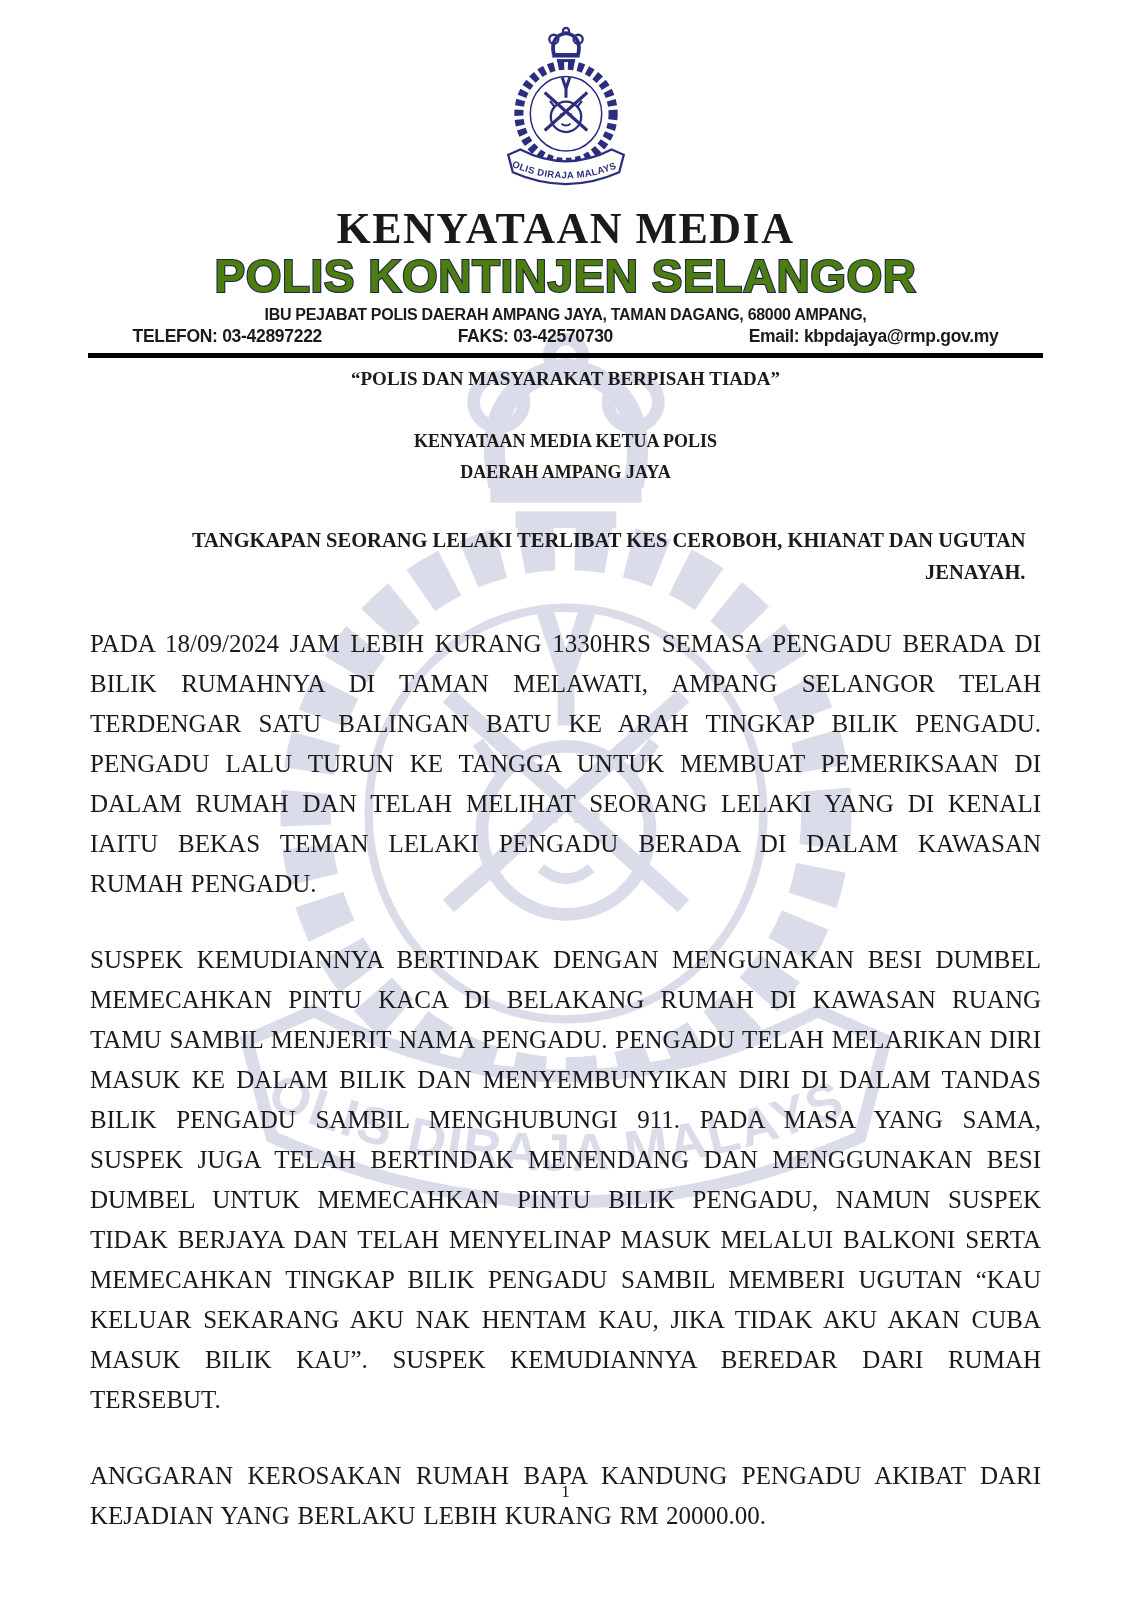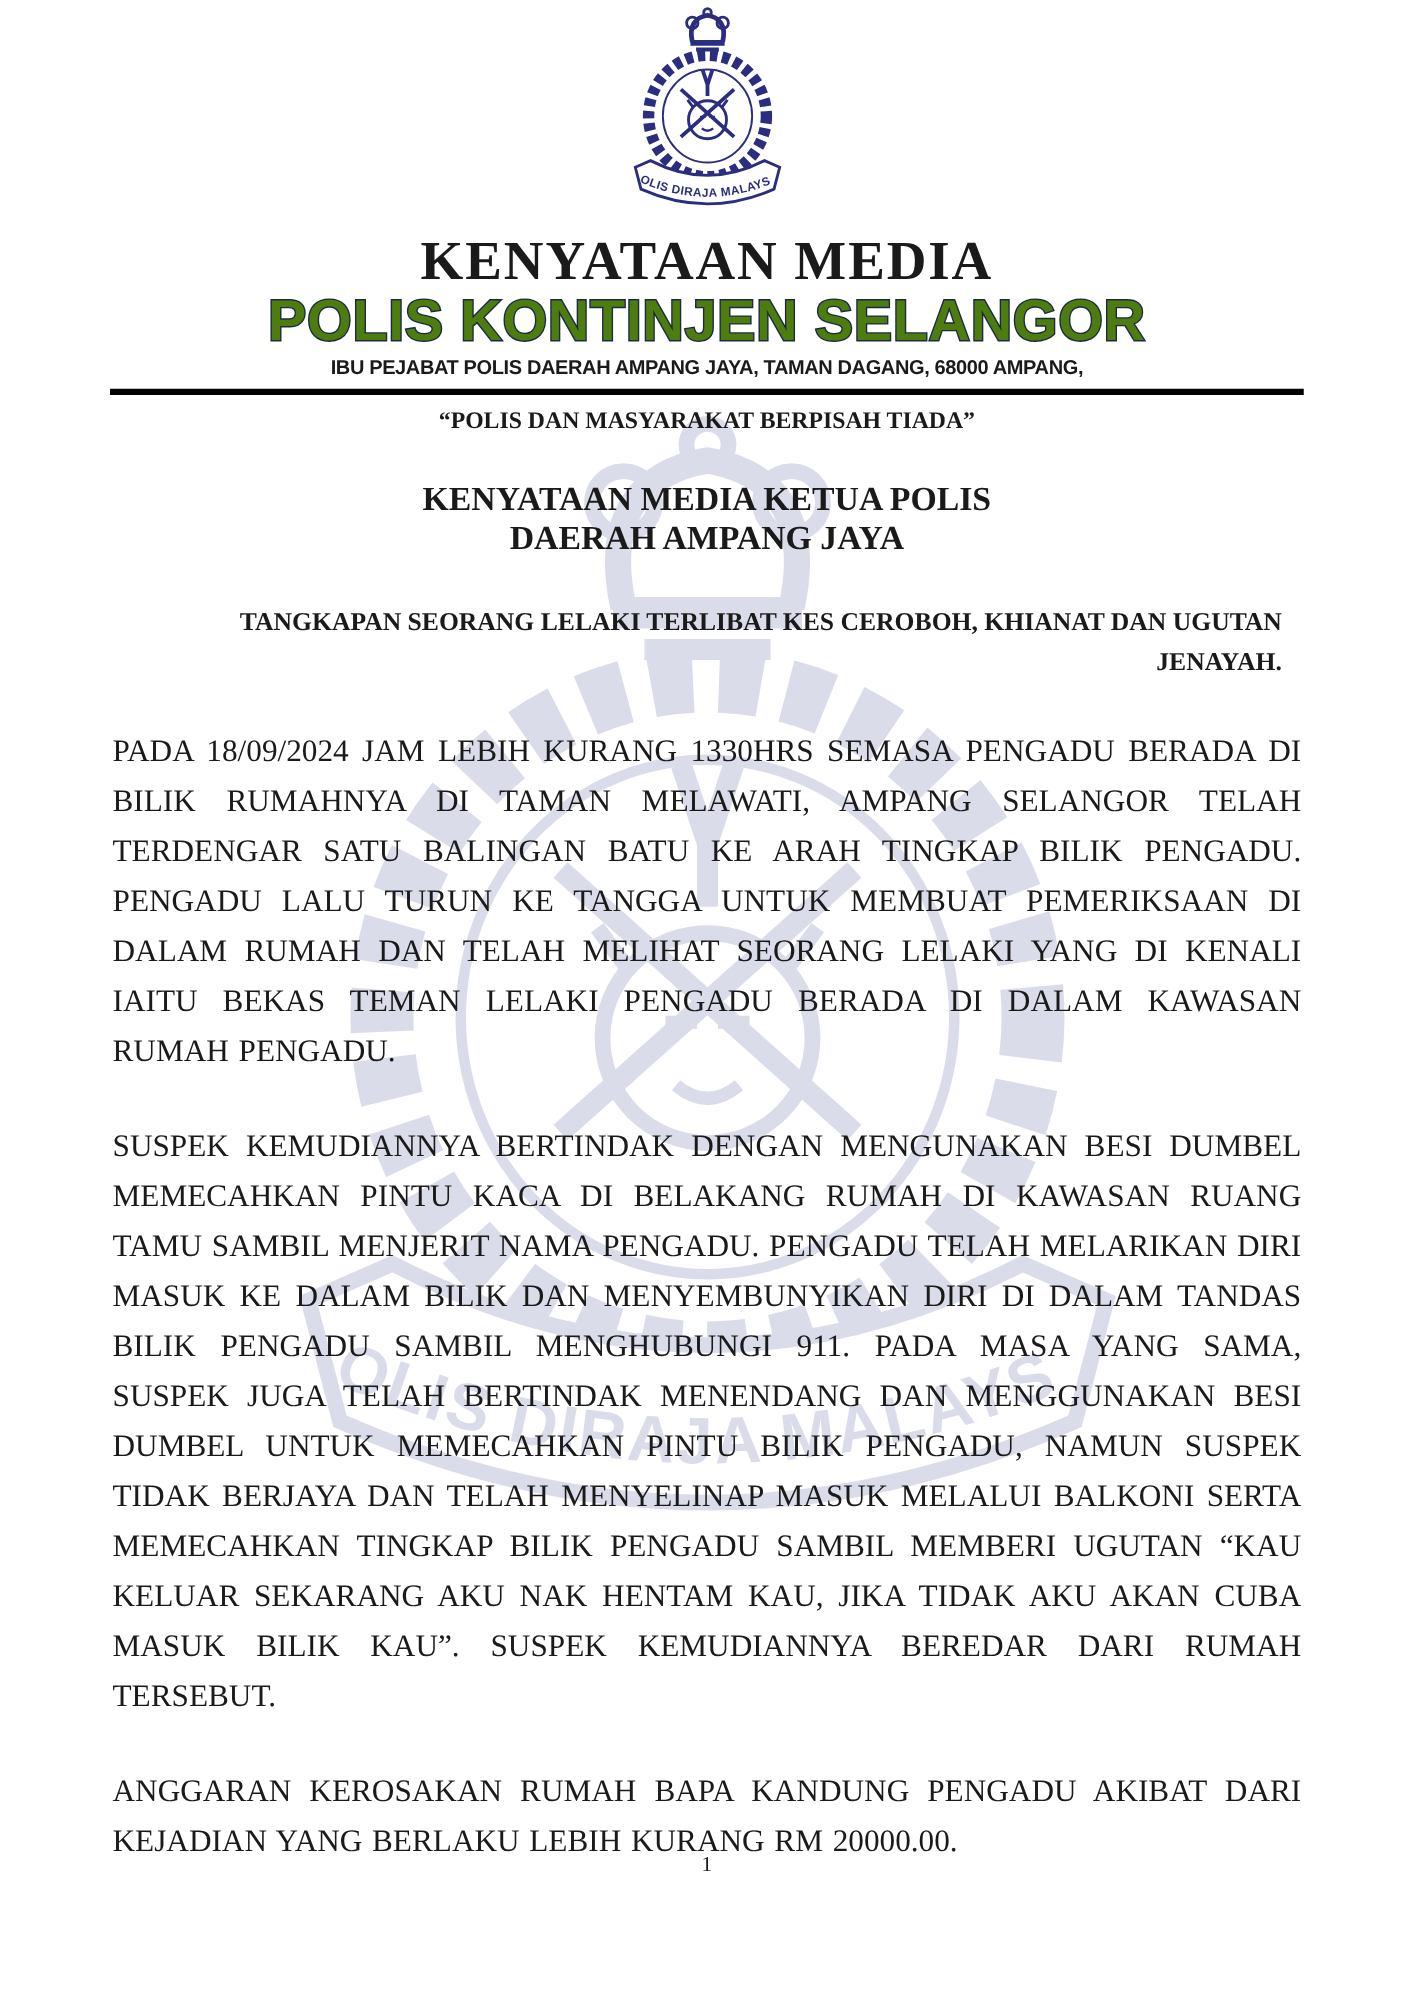--- a/index.html
+++ b/index.html
@@ -23,21 +23,21 @@
     height: 966px;
     color: #7d84b5;
     opacity: 0.28;
     z-index: 0;
     pointer-events: none;
   }
   .watermark svg { width: 100%; height: 100%; }
 
   .content { position: relative; z-index: 1; }
 
-  .letterhead { text-align: center; padding-top: 3px; }
+  .letterhead { text-align: center; padding-top: 24px; }
   .crest-small { width: 152px; height: 175px; color: #2b2e7f; display: inline-block; }
 
   .title-main {
     font-size: 44px;
     font-weight: bold;
     letter-spacing: 1.5px;
     line-height: 1.0;
     margin-top: 4px;
   }
   .title-sub {
@@ -78,21 +78,21 @@
   .motto {
     font-weight: bold;
     font-size: 19px;
     margin-top: 11px;
     line-height: 1.1;
   }
 
   .doc-heading {
     text-align: center;
     font-weight: bold;
-    font-size: 27px;
+    font-size: 18px;
     line-height: 31px;
     margin-top: 36px;
   }
   .doc-subject {
     text-align: right;
     font-weight: bold;
     font-size: 20.5px;
     line-height: 32px;
     margin: 36px auto 0;
     width: 920px;
@@ -163,20 +163,25 @@
   <div class="letterhead">
     <svg class="crest-small">
         <use href="#crest"></use>
       </svg>
 
     <div class="title-main">KENYATAAN MEDIA</div>
     <div class="title-sub">POLIS KONTINJEN SELANGOR</div>
 
     <div class="addr-line">IBU PEJABAT POLIS DAERAH AMPANG JAYA, TAMAN DAGANG, 68000 AMPANG,</div>
 
+    <div class="contact-row">
+      <span>TELEFON: 03-42897222</span>
+      <span>FAKS: 03-42570730</span>
+      <span>Email: kbpdajaya@rmp.gov.my</span>
+    </div>
 
     <div class="rule"></div>
 
     <div class="motto">“POLIS DAN MASYARAKAT BERPISAH TIADA”</div>
   </div>
 
   <div class="doc-heading">
     <div>KENYATAAN MEDIA KETUA POLIS</div>
     <div>DAERAH AMPANG JAYA</div>
   </div>

